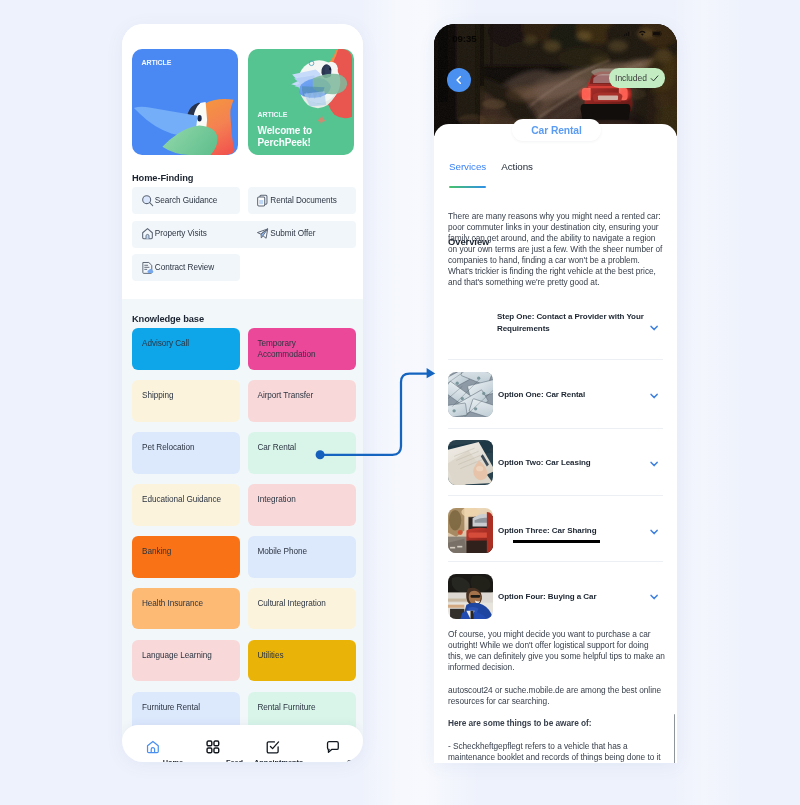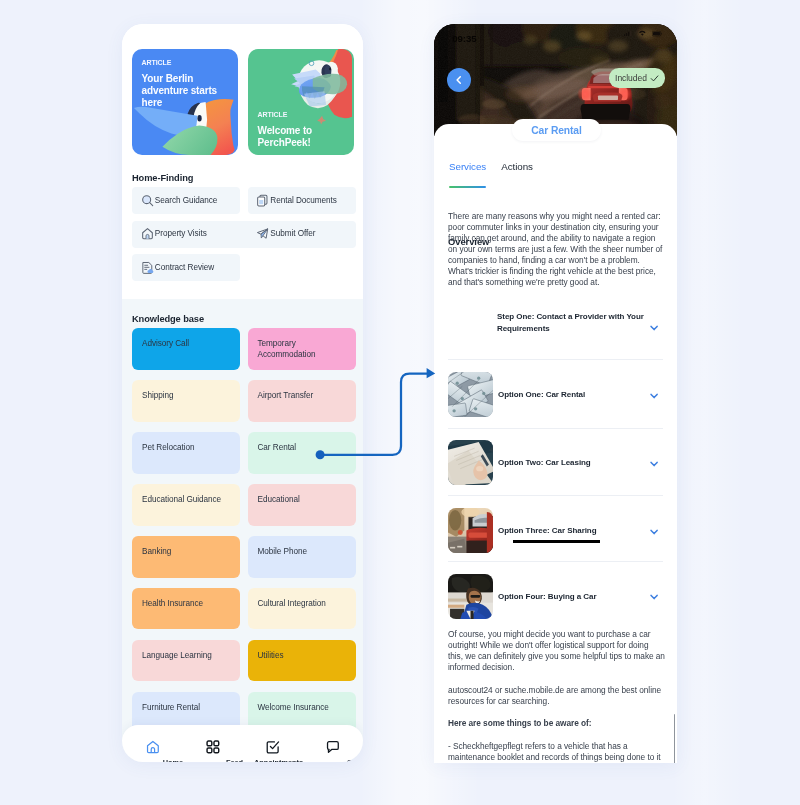--- a/index.html
+++ b/index.html
@@ -107,21 +107,20 @@
         <g clip-path="url(#pclip)">
           <path d="M68.5 59 Q74.5 52.3 87 51.2 Q95 50.4 101.5 51.8 L99.5 57.5 Q97.6 62.5 98.2 67 L99.5 86 Q100.6 98 104 108 L72 108 Q65 88 65.5 75 Q65.8 64.5 68.5 59 Z" fill="url(#pg1)"></path>
           <path d="M73 54 Q63.5 54.3 59.5 62.5 Q55.8 70.5 59.5 79 Q63.2 87.5 73 88 L74.5 72 Z" fill="#fafbf7"></path>
           <path d="M65.5 54.8 Q57.5 57.5 54.8 65.8 Q52.2 74 56 81.5 Q58.8 87 64.5 88 Q59.5 80 60.5 70.3 Q61.5 60.5 67.5 55 Z" fill="#27324d"></path>
           <ellipse cx="66.8" cy="70.5" rx="2.2" ry="3.3" fill="#1b2746"></ellipse>
           <path d="M64.6 68 L15.5 59.5 Q6 58 0 60 L6 66 Q20 80 38 86 Q52 90 61.5 88 Q64 79.5 64.6 68 Z" fill="#74aef8"></path>
           <path d="M66.5 78 Q55 79.5 45 86 Q36.5 91.5 29 99.5 Q40 107 56 108 L78 108 Q85.5 100 85 91 Q84.4 79.5 66.5 78 Z" fill="url(#pg2)"></path>
         </g>
       </svg>
       <div class="art-kicker" style="left:9.6px;top:10.1px;">ARTICLE</div>
-      <div class="art-title" style="left:9.6px;top:23.7px;width:80px;">Your Berlin adventure starts here</div>
     </div>
 
     <div class="article-card" id="art2" style="left:126px;top:25px;width:106px;height:106px;background:#55c490;">
       <svg id="art2-ill" width="106" height="106" viewBox="0 0 104 108" style="position:absolute;left:0;top:0;">
         <defs>
           <linearGradient id="bg1" x1="0.15" y1="0" x2="0.85" y2="1">
             <stop offset="0" stop-color="#f3883f"></stop>
               <stop offset="0.45" stop-color="#ef6a50"></stop>
               <stop offset="1" stop-color="#e9504f"></stop>
           </linearGradient>
@@ -202,42 +201,42 @@
           <span class="lb">Contract Review</span>
         </div>
       </div>
 
     <div class="sec-head" style="left:10px;top:290px;">Knowledge base</div>
 
     <div id="kb-tiles">
         <div class="kb-tile" style="left:10px;top:304.4px;width:108px;height:41.6px;background:#0ea5e9;">
           <span class="lb" style="width:88px;">Advisory Call</span>
         </div>
-        <div class="kb-tile" style="left:125.5px;top:304.4px;width:108px;height:41.6px;background:#f9a8d4;">
+        <div class="kb-tile" style="left:125.5px;top:304.4px;width:108px;height:41.6px;background:#ec4899;">
           <span class="lb" style="width:88px;">Temporary Accommodation</span>
         </div>
         <div class="kb-tile" style="left:10px;top:356.3px;width:108px;height:41.6px;background:#fcf3dc;">
           <span class="lb" style="width:88px;">Shipping</span>
         </div>
         <div class="kb-tile" style="left:125.5px;top:356.3px;width:108px;height:41.6px;background:#f8d8d8;">
           <span class="lb" style="width:88px;">Airport Transfer</span>
         </div>
         <div class="kb-tile" style="left:10px;top:408.2px;width:108px;height:41.6px;background:#dce8fc;">
           <span class="lb" style="width:88px;">Pet Relocation</span>
         </div>
         <div class="kb-tile" style="left:125.5px;top:408.2px;width:108px;height:41.6px;background:#d9f5e9;">
           <span class="lb" style="width:88px;">Car Rental</span>
         </div>
         <div class="kb-tile" style="left:10px;top:460.1px;width:108px;height:41.6px;background:#fcf3dc;">
           <span class="lb" style="width:88px;">Educational Guidance</span>
         </div>
         <div class="kb-tile" style="left:125.5px;top:460.1px;width:108px;height:41.6px;background:#f8d8d8;">
-          <span class="lb" style="width:88px;">Educational</span>
-        </div>
-        <div class="kb-tile" style="left:10px;top:512.0px;width:108px;height:41.6px;background:#fdba74;">
+          <span class="lb" style="width:88px;">Integration</span>
+        </div>
+        <div class="kb-tile" style="left:10px;top:512.0px;width:108px;height:41.6px;background:#f97316;">
           <span class="lb" style="width:88px;">Banking</span>
         </div>
         <div class="kb-tile" style="left:125.5px;top:512.0px;width:108px;height:41.6px;background:#dce8fc;">
           <span class="lb" style="width:88px;">Mobile Phone</span>
         </div>
         <div class="kb-tile" style="left:10px;top:563.8px;width:108px;height:41.6px;background:#fdba74;">
           <span class="lb" style="width:88px;">Health Insurance</span>
         </div>
         <div class="kb-tile" style="left:125.5px;top:563.8px;width:108px;height:41.6px;background:#fcf3dc;">
           <span class="lb" style="width:88px;">Cultural Integration</span>
@@ -245,21 +244,21 @@
         <div class="kb-tile" style="left:10px;top:615.7px;width:108px;height:41.6px;background:#f8d8d8;">
           <span class="lb" style="width:88px;">Language Learning</span>
         </div>
         <div class="kb-tile" style="left:125.5px;top:615.7px;width:108px;height:41.6px;background:#eab308;">
           <span class="lb" style="width:88px;">Utilities</span>
         </div>
         <div class="kb-tile" style="left:10px;top:667.6px;width:108px;height:41.6px;background:#dce8fc;">
           <span class="lb" style="width:88px;">Furniture Rental</span>
         </div>
         <div class="kb-tile" style="left:125.5px;top:667.6px;width:108px;height:41.6px;background:#d9f5e9;">
-          <span class="lb" style="width:88px;">Welcome Insurance</span>
+          <span class="lb" style="width:88px;">Rental Furniture</span>
         </div>
       </div>
 
     <div id="lp-tabbar">
         <div class="tb-item" style="left:1px;">
           <div class="tbic">
             <svg width="13.8" height="13.8" viewBox="0 0 18 18">
               <path d="M2 7.6 L9 1.9 L16 7.6 V15 a1.5 1.5 0 0 1 -1.5 1.5 H3.5 A1.5 1.5 0 0 1 2 15 Z" fill="none" stroke="#4a90f0" stroke-width="1.6" stroke-linejoin="round"></path>
               <path d="M6.8 16.5 V12.2 a2.2 2.2 0 0 1 4.4 0 V16.5" fill="none" stroke="#4a90f0" stroke-width="1.6" stroke-linejoin="round"></path>
             </svg>

